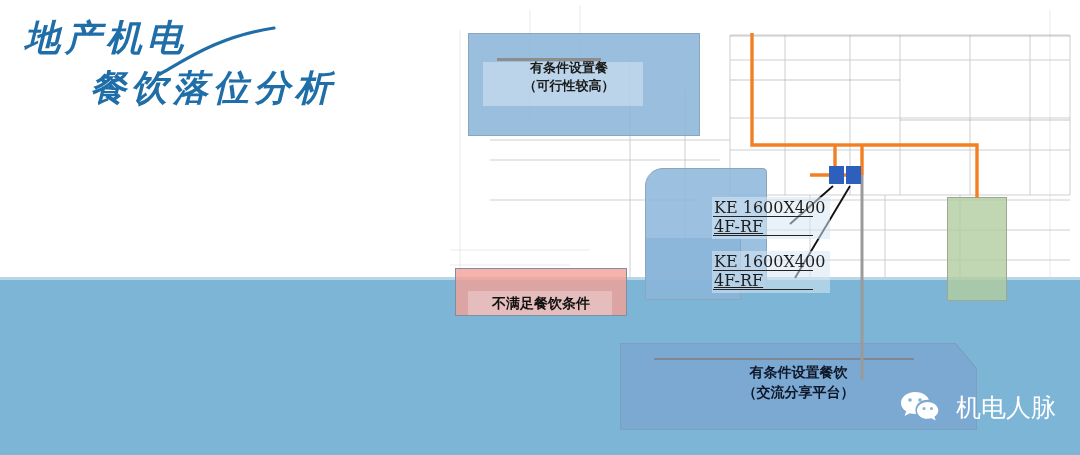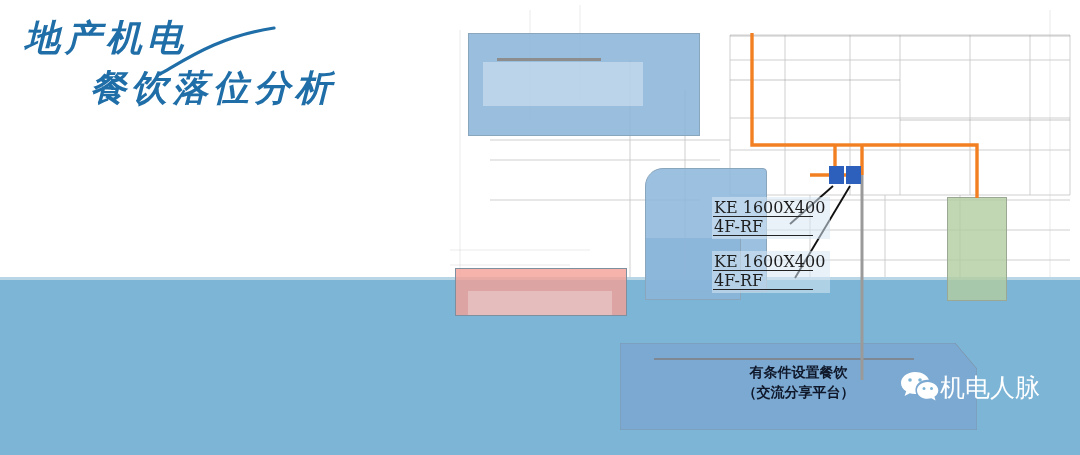--- a/index.html
+++ b/index.html
@@ -225,21 +225,21 @@
   
   .duct-label {
     position: absolute;
     font-family: "DejaVu Serif", serif;
     font-size: 16px;
     color: #1d1d1d;
     line-height: 19px;
     white-space: nowrap;
   }
   .duct-label .ln1 { display: block; }
-  .duct-label .ln2 { display: block; }
+  .duct-label .ln2 { display: block; text-decoration: underline; }
   .duct-label-bg {
     position: absolute;
     background: rgba(217,232,244,0.55);
   }
   .duct-underline {
     position: absolute;
     height: 1px;
     background: #232323;
   }
 
@@ -269,24 +269,24 @@
     font-weight: bold;
     color: #1d1d1d;
     font-family: "DejaVu Sans", sans-serif;
     white-space: nowrap;
   }
 
   
   .wechat-badge {
     position: absolute;
     left: 900px;
-    top: 370px;
+    top: 390px;
     display: flex;
     align-items: center;
-    gap: 0;
+    gap: 16px;
   }
   .wechat-text {
     font-size: 25px;
     color: #ffffff;
     font-weight: normal;
     font-family: "DejaVu Sans", sans-serif;
     white-space: nowrap;
   }
 </style>
 </head>
@@ -342,28 +342,33 @@
     <div class="logo-line logo-line-2">餐饮落位分析</div>
     <svg class="logo-swoosh" viewBox="0 0 120 60">
       <path d="M2 52 C 30 36, 62 14, 116 6" stroke="#1f6ea8" stroke-width="3.2" fill="none" stroke-linecap="round"></path>
     </svg>
   </div>
 
   <div class="zone zone-top-blue">
     <div class="zone-top-inner"></div>
     <div class="zone-top-rule"></div>
   </div>
+  <div class="zone-top-label" style="left:484px; top:59px;">
+    <span>有条件设置餐</span><br>
+    <span>（可行性较高）</span>
+  </div>
 
   <div class="zone zone-mid-blue"></div>
   <div class="zone zone-mid-blue-lower"></div>
 
   <div class="zone zone-green"></div>
 
   <div class="zone zone-pink"></div>
   <div class="zone-pink-labelbg"></div>
+  <div class="zone-pink-label">不满足餐饮条件</div>
 
   <svg class="zone-bottom" viewBox="0 0 357 87">
     <polygon points="0,0 335,0 357,26 357,87 0,87" fill="rgba(122,166,208,0.80)" stroke="#7f97ae" stroke-width="1"></polygon>
   </svg>
   <div class="zone-bottom-rule"></div>
   <div class="zone-bottom-label">
     <span>有条件设置餐饮</span><br>
     <span>（交流分享平台）</span>
   </div>
 

